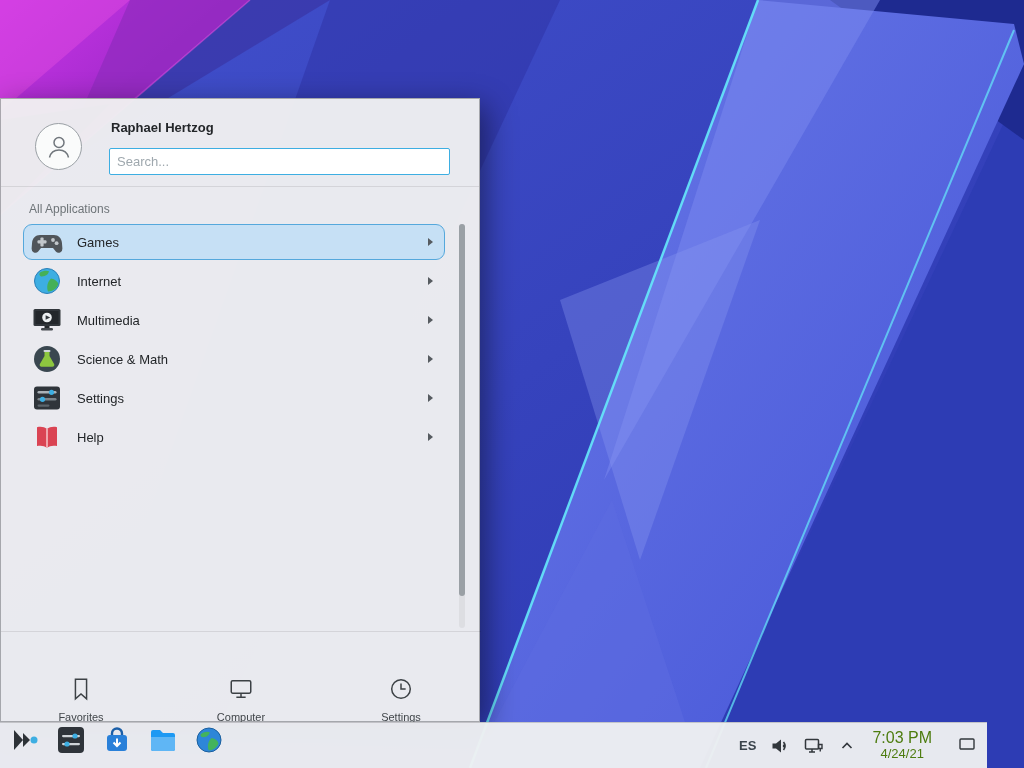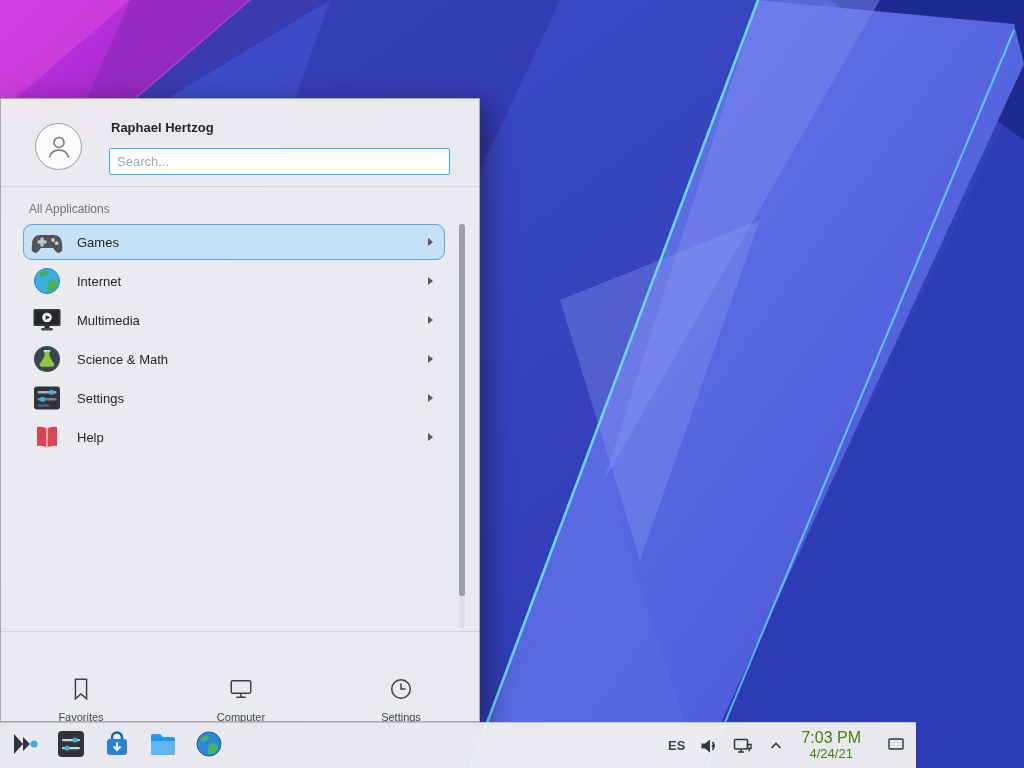--- a/index.html
+++ b/index.html
@@ -52,23 +52,23 @@
     border-top:1px solid rgba(0,0,0,0.09); display:flex;
   }
   .tab { flex:1; position:relative; display:flex; flex-direction:column; align-items:center; justify-content:flex-end; gap:8px; }
   .tab .indicator { position:absolute; top:-2px; left:4px; right:4px; height:3px; background:#3daee2; display:none; }
   .tab.active .indicator { display:block; }
   .tab-label { font-size:11px; color:#41464a; }
   .tab-icon { width:28px; height:28px; display:flex; align-items:center; justify-content:center; }
 
   
   .taskbar {
-    position:absolute; left:0; bottom:0; width:916px; height:46px;
+    position:absolute; left:0; bottom:0; width:987px; height:46px;
     background:rgba(239,240,241,0.96); border-top:1px solid rgba(0,0,0,0.16);
-    display:flex; align-items:center; padding:0 6px;
+    display:flex; padding:0 6px;
   }
   .tb-launcher { width:38px; height:38px; margin-right:8px; display:flex; align-items:center; justify-content:center; border-radius:3px; }
   .tb-spacer { flex:1; }
   .tray { display:flex; align-items:center; gap:13px; }
   .kb-layout { font-size:13px; font-weight:bold; color:#3b444c; }
   .tray-icon { width:22px; height:22px; display:flex; align-items:center; justify-content:center; }
   .caret-icon { width:16px; height:16px; display:flex; align-items:center; justify-content:center; }
   .clock { text-align:center; color:#4d7c0f; line-height:1.12; margin-left:4px; }
   .clock-time { font-size:16px; }
   .clock-date { font-size:13px; }

